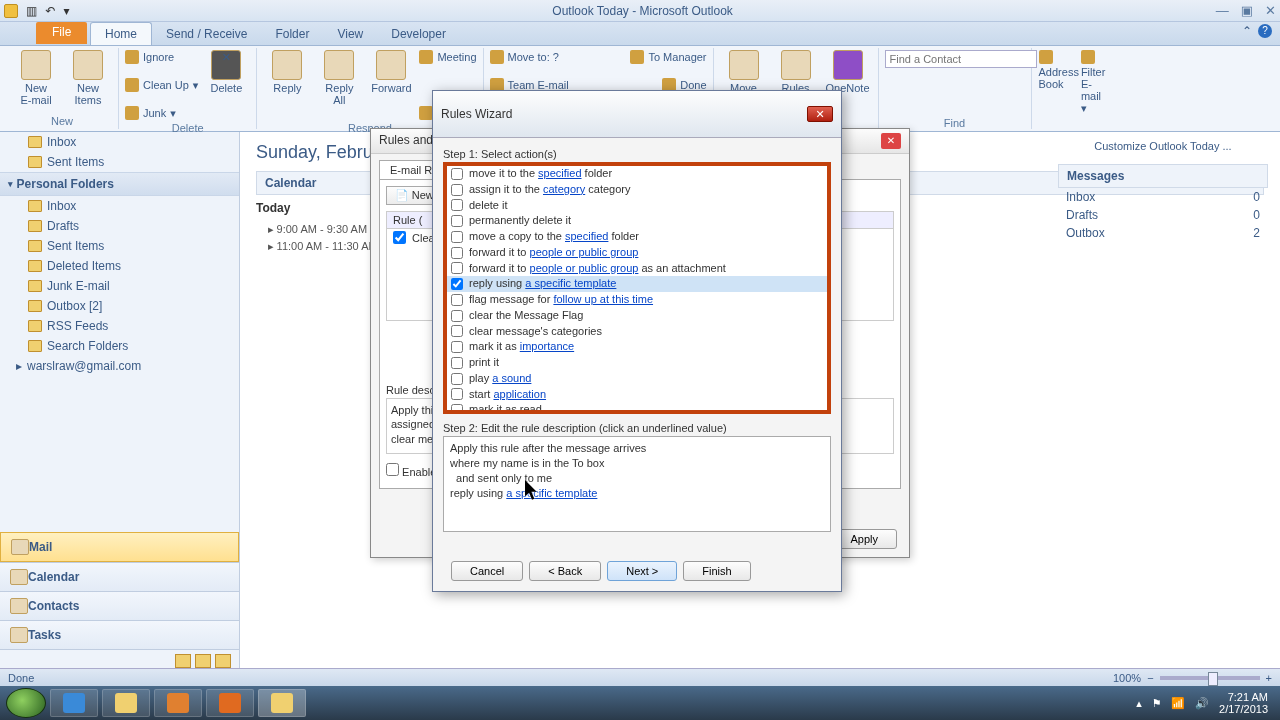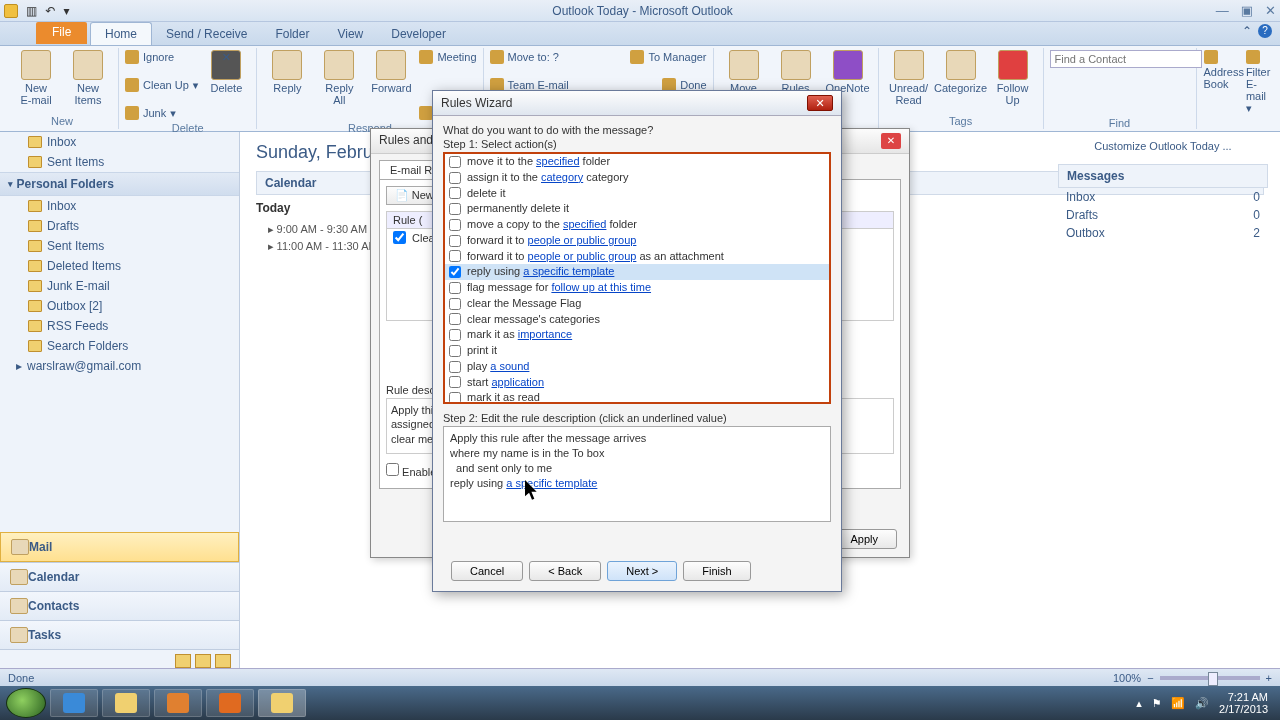--- a/index.html
+++ b/index.html
@@ -70,24 +70,24 @@
 .rulelist .rlrow { padding:2px 6px; display:flex; align-items:center; gap:6px;}
 .descbox { position:absolute; bottom:34px; left:6px; right:6px; }
 .descbox .dlabel{ font-size:11px; margin-bottom:2px;}
 .descbox .dtxt { border:1px solid #ccc; height:56px; padding:4px; font-size:11px; line-height:1.3;}
 .enable { position:absolute; bottom:10px; left:6px; font-size:11px;}
 .rulesdlg .dbot { position:absolute; bottom:8px; right:12px;}
 .rulesdlg .dbot button, .wizard .wbot button { padding:3px 18px; font-size:11px; background:linear-gradient(#fdfdfd,#e8e8e8); border:1px solid #999; border-radius:3px; margin-left:6px;}
 
 
 .wizard { position:absolute; left:432px; top:90px; width:410px; height:502px; background:#f4f4f4; border:1px solid #6a7a9a; box-shadow:3px 3px 12px rgba(0,0,0,.35); z-index:10;}
-.wizard .wtitle { background:linear-gradient(#fdfdfd,#dfe6ef); padding:4px 8px; font-size:12px; display:flex; justify-content:space-between; align-items:center; border-bottom:1px solid #aab;}
+.wizard .wtitle { background:linear-gradient(#fdfdfd,#dfe6ef); padding:15px 8px; font-size:12px; display:flex; justify-content:space-between; align-items:center; border-bottom:1px solid #aab;}
 .wizard .wtitle .x { width:26px; height:16px; background:linear-gradient(#e06050,#b02010); color:#fff; text-align:center; font-size:11px; line-height:15px; border-radius:2px; border:1px solid #801000;}
 .wizard .wbody { padding:8px 10px; font-size:11px;}
-.actionbox { border:2px solid #c2410c; height:252px; overflow-y:scroll; background:#fff; margin-top:2px;}
+.actionbox { border:4px solid #c2410c; height:252px; overflow-y:scroll; background:#fff; margin-top:2px;}
 .actrow { display:flex; align-items:center; gap:6px; padding:1px 4px; line-height:1.25;}
 .actrow.sel { background:#cfe3f6;}
 .actrow input[type=checkbox]{ width:12px; height:12px;}
 .actrow .lk { color:#0645c8; text-decoration:underline;}
 .step2box { border:1px solid #aaa; height:96px; background:#fff; margin-top:2px; padding:4px 6px; line-height:1.35;}
 .step2box .lk { color:#0645c8; text-decoration:underline;}
 .wizard .wbot { position:absolute; bottom:10px; right:12px; left:12px; display:flex; }
 .wizard .wbot .nextb { background:linear-gradient(#eaf3fd,#cfe3f9); border:1px solid #6fa3d8;}
 
 
@@ -229,39 +229,20 @@
       <div class="bigbtn">
           <div class="bicon"></div>
           <span>Rules</span>
         </div>
       <div class="bigbtn">
           <div class="bicon" style="background:#8e4ec6"></div>
           <span>OneNote</span>
         </div>
     </div>
     <div class="group-label">&nbsp;</div>
-  </div>
-  <div class="group">
-    <div class="group-body">
-      <div class="bigbtn">
-          <div class="bicon"></div>
-          <span style="white-space:pre-line">Unread/
-Read</span>
-        </div>
-      <div class="bigbtn">
-          <div class="bicon"></div>
-          <span>Categorize</span>
-        </div>
-      <div class="bigbtn">
-          <div class="bicon" style="background:#e04040"></div>
-          <span style="white-space:pre-line">Follow
-Up</span>
-        </div>
-    </div>
-    <div class="group-label">Tags</div>
   </div>
   <div class="group">
     <div class="group-body">
       <div class="findcol">
         <input placeholder="Find a Contact" style="">
         <div><span class="smico"></span> <span>Address Book</span></div>
         <div><span class="smico"></span> <span>Filter E-mail</span> ▾</div>
       </div>
     </div>
     <div class="group-label">Find</div>
@@ -370,21 +351,20 @@
   </div>
   <div class="dbot"><button>Apply</button></div>
 </div>
 
 <div class="wizard">
   <div class="wtitle">
       <span>Rules Wizard</span>
       <span class="x">✕</span>
     </div>
   <div class="wbody">
-    <div>What do you want to do with the message?</div>
     <div style="margin-top:2px">Step 1: Select action(s)</div>
     <div class="actionbox" id="actions">
         <div class="actrow">
           <input type="checkbox" style="">
           <span>move it to the <span class="lk">specified</span> folder</span>
         </div>
         <div class="actrow">
           <input type="checkbox" style="">
           <span>assign it to the <span class="lk">category</span> category</span>
         </div>

